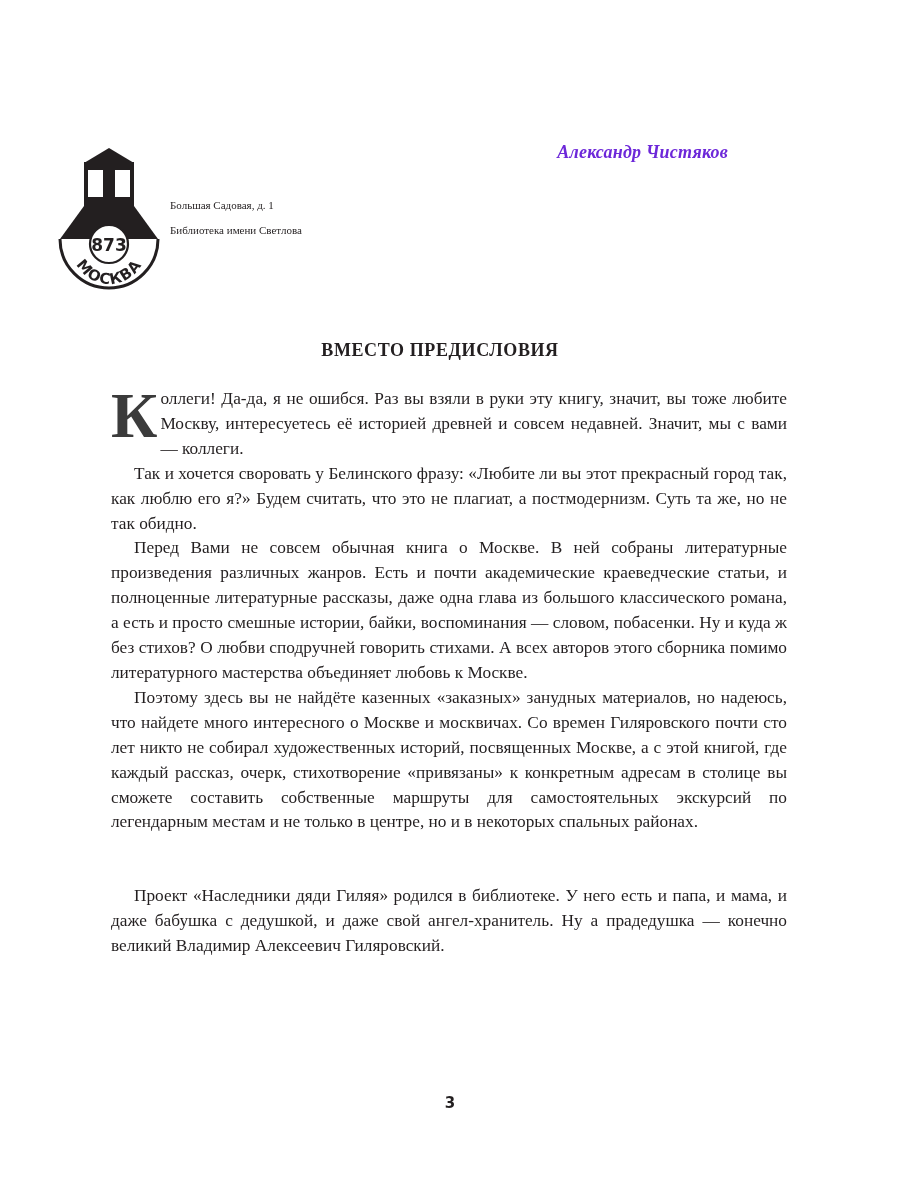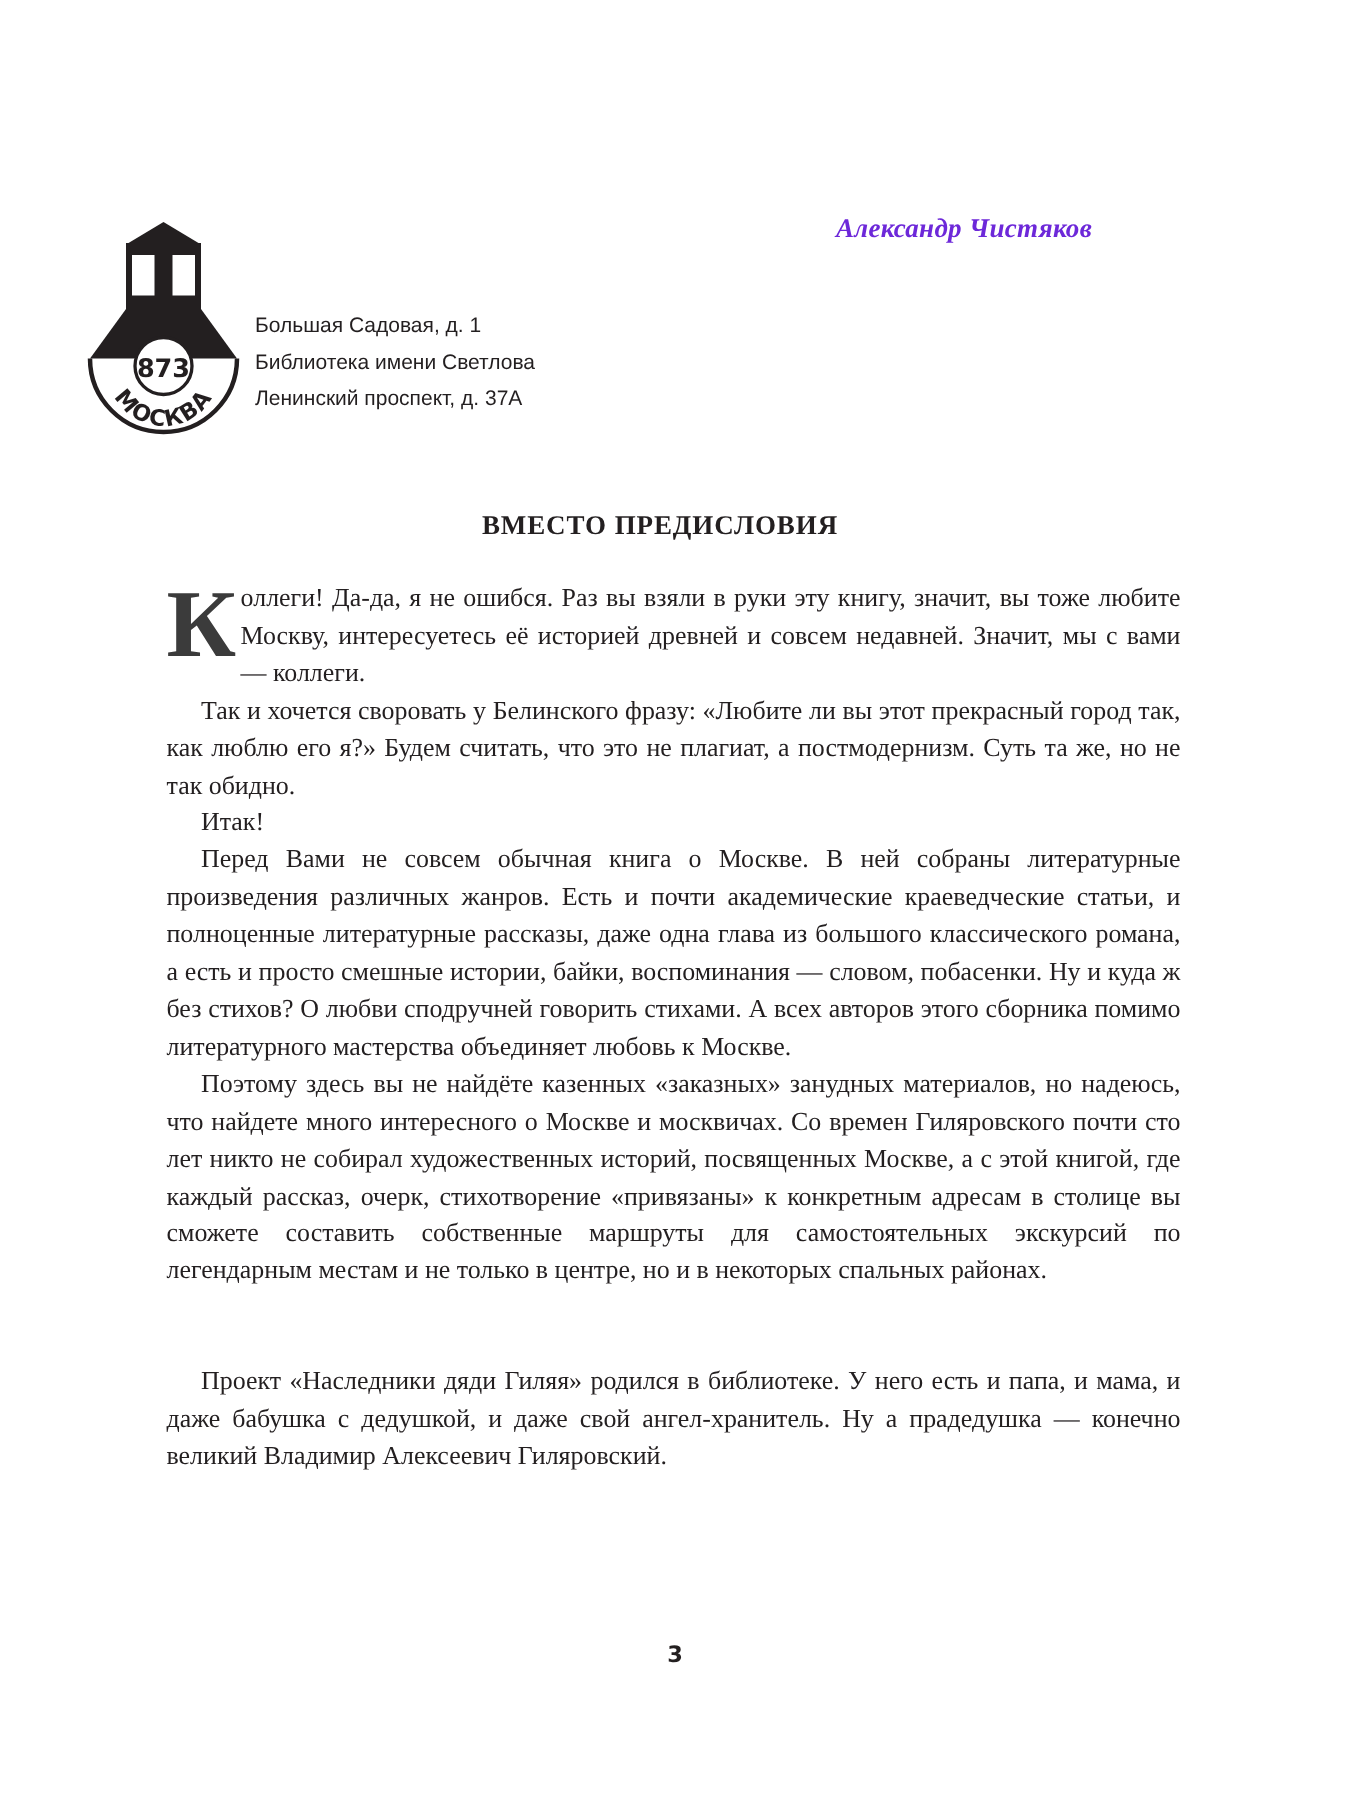--- a/index.html
+++ b/index.html
@@ -9,23 +9,22 @@
     }
     .author {
       position: absolute; top: 142px; right: 172px;
       font-family: "Liberation Serif", "DejaVu Serif", serif;
       font-style: italic; font-weight: bold; font-size: 18px; color: #6d28d9;
       letter-spacing: 0.2px;
     }
     .logo { position: absolute; left: 56px; top: 143px; width: 106px; height: 152px; }
     .addresses {
       position: absolute; left: 170px; top: 193px;
-      font-family: Liberation Sans, sans-serif; font-size: 14px; line-height: 24.5px;
+      font-family: Liberation Serif, serif; font-size: 11px; line-height: 24.5px;
       color: #231f20;
-      margin-top: 11px;
     }
     .addresses div { white-space: nowrap; }
     .heading {
       position: absolute; left: 0; width: 880px; top: 340px; text-align: center;
       font-family: "Liberation Serif", "DejaVu Serif", serif; font-weight: bold;
       font-size: 18px; letter-spacing: 0.6px; color: #231f20;
     }
     .body-text {
       position: absolute; left: 111px; top: 387px; width: 676px;
       font-family: "Liberation Serif", "DejaVu Serif", serif; font-size: 17.3px;
@@ -72,28 +71,26 @@
 
     <text font-family="DejaVu Sans, sans-serif" font-size="15" font-weight="bold" fill="#231f20" letter-spacing="1">
       <textPath href="#arcPath" startOffset="50%" text-anchor="middle" side="left">МОСКВА</textPath>
     </text>
   </svg>
 </div>
 
 <div class="addresses">
   <div>Большая Садовая, д. 1</div>
   <div>Библиотека имени Светлова</div>
-  <div>Ленинский проспект, д. 37А</div>
 </div>
 
 <div class="heading">ВМЕСТО ПРЕДИСЛОВИЯ</div>
 
 <div class="body-text">
   <p class="first"><span class="dropcap">К</span><span>оллеги! Да-да, я не ошибся. Раз вы взяли в руки эту книгу, значит, вы тоже любите Москву, интересуетесь её историей древней и совсем недавней. Значит, мы с вами — коллеги.</span></p>
   <p>Так и хочется своровать у Белинского фразу: «Любите ли вы этот прекрасный город так, как люблю его я?» Будем считать, что это не плагиат, а постмодернизм. Суть та же, но не так обидно.</p>
-  <p>Итак!</p>
   <p>Перед Вами не совсем обычная книга о Москве. В ней собраны литературные произведения различных жанров. Есть и почти академические краеведческие статьи, и полноценные литературные рассказы, даже одна глава из большого классического романа, а есть и просто смешные истории, байки, воспоминания — словом, побасенки. Ну и куда ж без стихов? О любви сподручней говорить стихами. А всех авторов этого сборника помимо литературного мастерства объединяет любовь к Москве.</p>
   <p>Поэтому здесь вы не найдёте казенных «заказных» занудных материалов, но надеюсь, что найдете много интересного о Москве и москвичах. Со времен Гиляровского почти сто лет никто не собирал художественных историй, посвященных Москве, а с этой книгой, где каждый рассказ, очерк, стихотворение «привязаны» к конкретным адресам в столице вы сможете составить собственные маршруты для самостоятельных экскурсий по легендарным местам и не только в центре, но и в некоторых спальных районах.</p>
   <div class="gap"></div>
   <p>Проект «Наследники дяди Гиляя» родился в библиотеке. У него есть и папа, и мама, и даже бабушка с дедушкой, и даже свой ангел-хранитель. Ну а прадедушка — конечно великий Владимир Алексеевич Гиляровский.</p>
 </div>
 
 <div class="page-number">3</div>
 
 </body></html>

